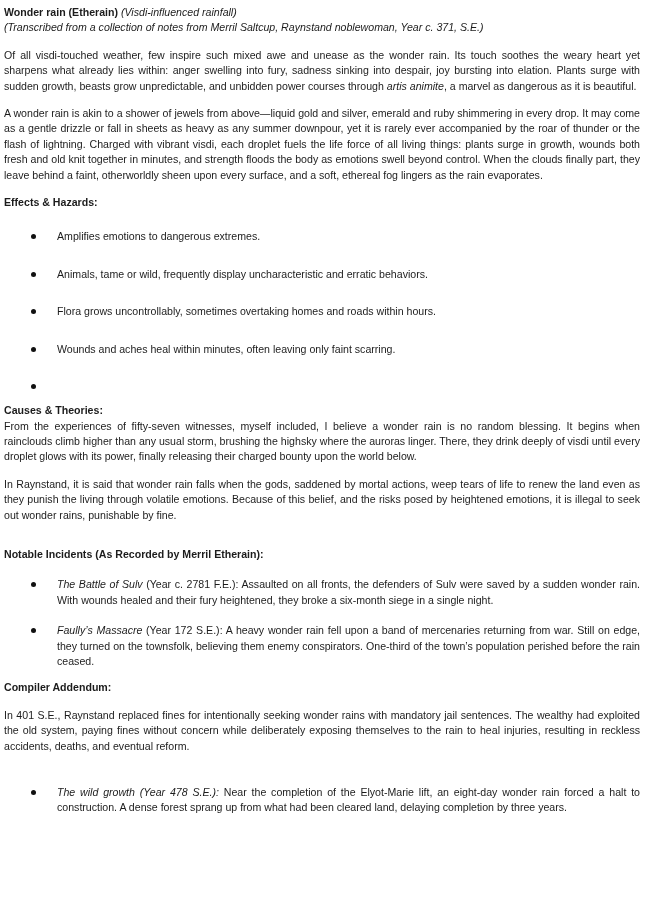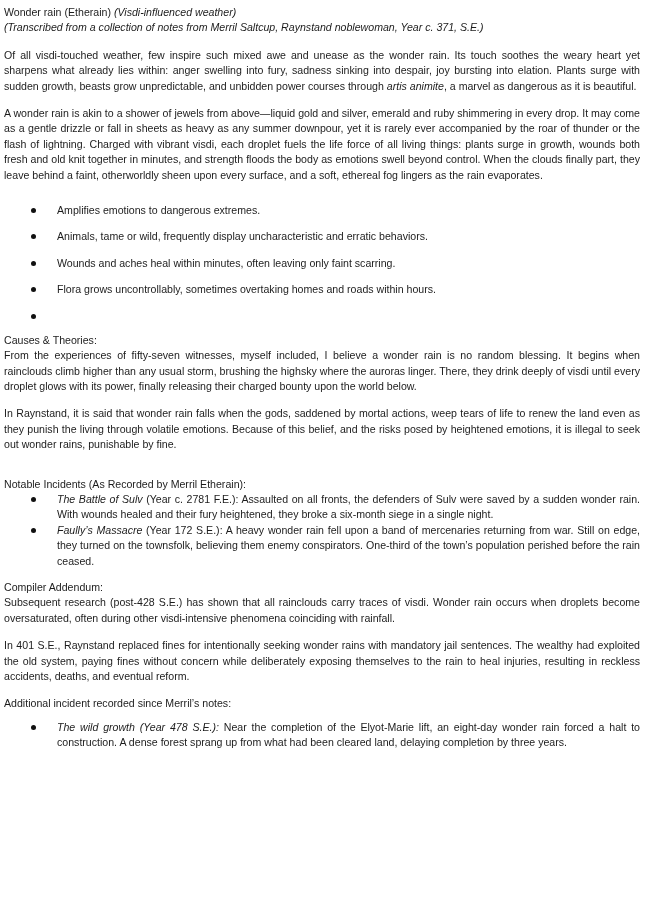--- a/index.html
+++ b/index.html
@@ -4,57 +4,58 @@
 <style>
   html, body { margin: 0; padding: 0; background: #ffffff; }
   body {
     width: 656px; height: 920px; overflow: hidden;
     font-family: "Liberation Sans", sans-serif;
     font-size: 10.6px; line-height: 15.4px; color: #1c1c1c;
   }
   .doc { padding: 5px 16px 0 4px; }
   p { margin: 0; }
   .justify { text-align: justify; }
-  .b { font-weight: normal; }
+  .b { font-weight: bold; }
   .i { font-style: italic; }
   .gap { height: 12px; }
   .gap-s { height: 11px; }
   ul { list-style: none; margin: 0; padding: 0; }
   ul li { position: relative; padding-left: 53px; text-align: justify; }
   ul li .dot {
     position: absolute; left: 27px; top: 5px;
     width: 5px; height: 5px; border-radius: 50%; background: #111;
   }
-  ul.effects li { margin-top: 11px; }
-  ul.effects li:first-child { margin-top: 8px; }
-  ul.incidents li { }
+  ul.effects li { margin-top: 22px; }
+  ul.effects li:first-child { margin-top: 19px; }
+  ul.incidents li { margin-top: 15px; }
 </style>
 </head>
 <body>
 
 <div class="doc">
 
   <p>
     <span class="b">Wonder rain (Etherain)</span>
-    <span class="i">(Visdi-influenced weather)</span>
+    <span class="i">(Visdi-influenced rainfall)</span>
   </p>
   <p class="i">(Transcribed from a collection of notes from Merril Saltcup, Raynstand noblewoman, Year c. 371, S.E.)</p>
 
   <div class="gap"></div>
   <p class="justify"><span>Of all visdi-touched weather, few inspire such mixed awe and unease as the wonder rain. Its touch soothes the weary heart yet sharpens what already lies within: anger swelling into fury, sadness sinking into despair, joy bursting into elation. Plants surge with sudden growth, beasts grow unpredictable, and unbidden power courses through </span><span class="i">artis animite</span><span>, a marvel as dangerous as it is beautiful.</span></p>
 
   <div class="gap"></div>
   <p class="justify">A wonder rain is akin to a shower of jewels from above—liquid gold and silver, emerald and ruby shimmering in every drop. It may come as a gentle drizzle or fall in sheets as heavy as any summer downpour, yet it is rarely ever accompanied by the roar of thunder or the flash of lightning. Charged with vibrant visdi, each droplet fuels the life force of all living things: plants surge in growth, wounds both fresh and old knit together in minutes, and strength floods the body as emotions swell beyond control. When the clouds finally part, they leave behind a faint, otherworldly sheen upon every surface, and a soft, ethereal fog lingers as the rain evaporates.</p>
 
   <div class="gap"></div>
+  <p class="b">Effects &amp; Hazards:</p>
   <ul class="effects">
     <li><span class="dot"></span><span>Amplifies emotions to dangerous extremes.</span></li>
     <li><span class="dot"></span><span>Animals, tame or wild, frequently display uncharacteristic and erratic behaviors.</span></li>
+    <li><span class="dot"></span><span>Flora grows uncontrollably, sometimes overtaking homes and roads within hours.</span></li>
     <li><span class="dot"></span><span>Wounds and aches heal within minutes, often leaving only faint scarring.</span></li>
-    <li><span class="dot"></span><span>Flora grows uncontrollably, sometimes overtaking homes and roads within hours.</span></li>
     <li><span class="dot"></span></li>
   </ul>
 
   <div class="gap"></div>
 
   <div class="gap"></div>
   <p class="b">Causes &amp; Theories:</p>
   <p class="justify">From the experiences of fifty-seven witnesses, myself included, I believe a wonder rain is no random blessing. It begins when rainclouds climb higher than any usual storm, brushing the highsky where the auroras linger. There, they drink deeply of visdi until every droplet glows with its power, finally releasing their charged bounty upon the world below.</p>
 
   <div class="gap"></div>
@@ -64,22 +65,20 @@
 
   <div class="gap"></div>
   <p class="b">Notable Incidents (As Recorded by Merril Etherain):</p>
   <ul class="incidents">
     <li><span class="dot"></span><span class="i">The Battle of Sulv</span><span> (Year c. 2781 F.E.): Assaulted on all fronts, the defenders of Sulv were saved by a sudden wonder rain. With wounds healed and their fury heightened, they broke a six-month siege in a single night.</span></li>
     <li><span class="dot"></span><span class="i">Faully’s Massacre</span><span> (Year 172 S.E.): A heavy wonder rain fell upon a band of mercenaries returning from war. Still on edge, they turned on the townsfolk, believing them enemy conspirators. One-third of the town’s population perished before the rain ceased.</span></li>
   </ul>
 
   <div class="gap-s"></div>
   <p class="b">Compiler Addendum:</p>
-  <p class="justify">Subsequent research (post-428 S.E.) has shown that all rainclouds carry traces of visdi. Wonder rain occurs when droplets become oversaturated, often during other visdi-intensive phenomena coinciding with rainfall.</p>
   <div class="gap"></div>
   <p class="justify">In 401 S.E., Raynstand replaced fines for intentionally seeking wonder rains with mandatory jail sentences. The wealthy had exploited the old system, paying fines without concern while deliberately exposing themselves to the rain to heal injuries, resulting in reckless accidents, deaths, and eventual reform.</p>
   <div class="gap"></div>
-  <p>Additional incident recorded since Merril’s notes:</p>
   <ul class="effects">
     <li><span class="dot"></span><span class="i">The wild growth (Year 478 S.E.):</span><span> Near the completion of the Elyot-Marie lift, an eight-day wonder rain forced a halt to construction. A dense forest sprang up from what had been cleared land, delaying completion by three years.</span></li>
   </ul>
 
 </div>
 
 </body></html>

